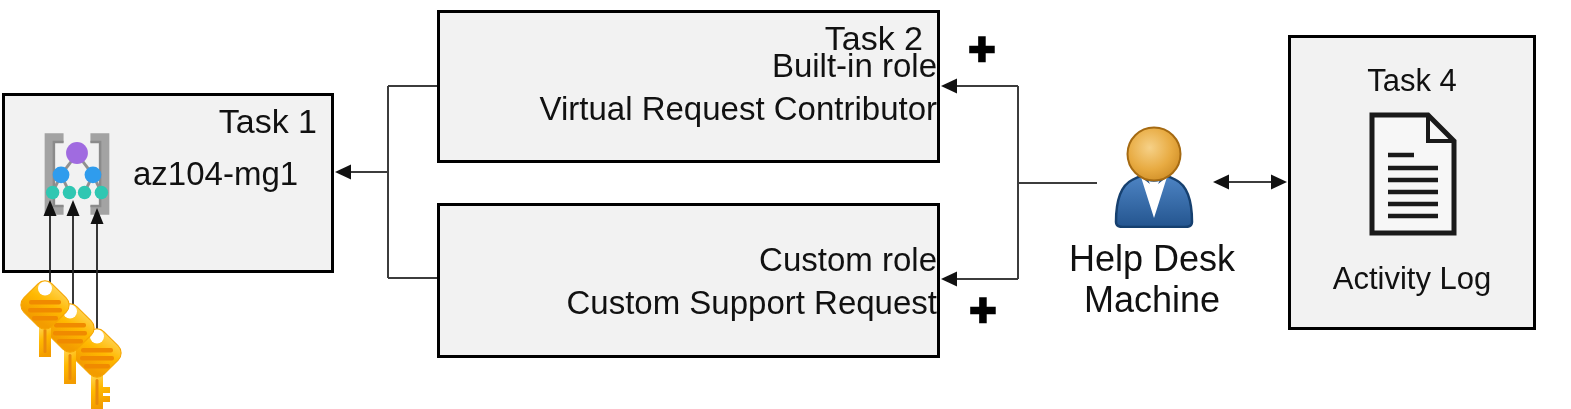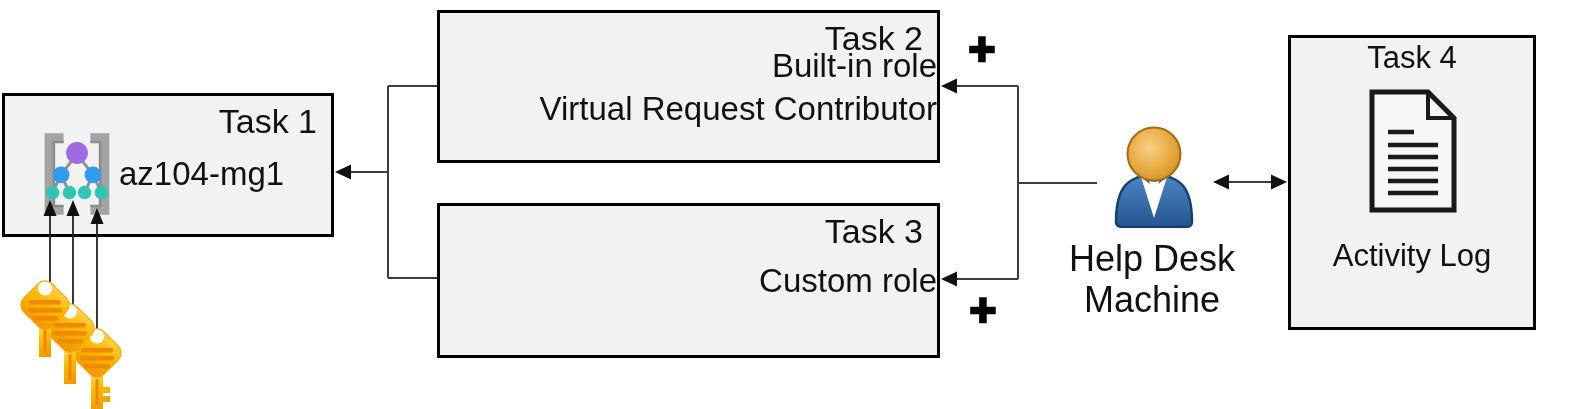--- a/index.html
+++ b/index.html
@@ -9,35 +9,35 @@
     overflow:hidden;
   }
   .box{
     position:absolute;background:#f2f2f2;border:3px solid #000;
     box-sizing:border-box;z-index:1;
   }
   .badge{
     position:absolute;top:6px;right:14px;font-size:34px;color:#111;
     white-space:nowrap;
   }
-  #task1-box{left:2px;top:93px;width:332px;height:144px;}
+  #task1-box{left:2px;top:93px;width:332px;height:180px;}
   #task1-content{
-    position:absolute;left:30px;top:36px;display:flex;align-items:center;
+    position:absolute;left:30px;top:36px;display:flex;align-items:center;gap:14px;
   }
   #task1-title{font-size:33px;white-space:nowrap;}
   #task2-box{left:437px;top:10px;width:503px;height:153px;}
   #task3-box{left:437px;top:203px;width:503px;height:155px;}
   .role-content{
     position:absolute;inset:0;display:flex;flex-direction:column;
     align-items:flex-end;justify-content:center;font-size:33px;line-height:43px;
     text-align:center;
   }
   #task4-box{
     left:1288px;top:35px;width:248px;height:295px;
-    display:flex;flex-direction:column;align-items:center;padding-top:0;
+    display:flex;flex-direction:column;align-items:center;padding-top:23px;
   }
   #task4-box .badge4{position:static;font-size:31px;margin-top:2px;}
   #task4-caption{font-size:31px;margin-top:24px;}
   #doc-icon{margin-top:12px;}
   #person{position:absolute;left:1110px;top:126px;z-index:2;}
   #person-label{
     position:absolute;left:1060px;top:238px;width:184px;text-align:center;
     font-size:36px;line-height:41px;z-index:2;
   }
   .plus{
@@ -108,23 +108,23 @@
 
   <div class="box" id="task2-box">
     <div class="badge">Task 2</div>
     <div class="role-content">
       <div>Built-in role</div>
       <div>Virtual Request Contributor</div>
     </div>
   </div>
 
   <div class="box" id="task3-box">
-    <div class="badge">Task 3</div>
     <div class="role-content">
       <div>Custom role</div>
+      <div>Custom Support Request</div>
     </div>
   </div>
 
   <div class="box" id="task4-box">
     <div class="badge4">Task 4</div>
     <svg id="doc-icon" width="96" height="126" viewBox="0 0 96 126">
       <path d="M8 4 L64 4 L90 30 L90 122 L8 122 Z" fill="#f7f7f7" stroke="#1a1a1a" stroke-width="5"></path>
       <path d="M64 4 L64 30 L90 30" fill="none" stroke="#1a1a1a" stroke-width="4"></path>
       <g stroke="#1a1a1a" stroke-width="4.5">
         <line x1="24" y1="44" x2="50" y2="44"></line>

